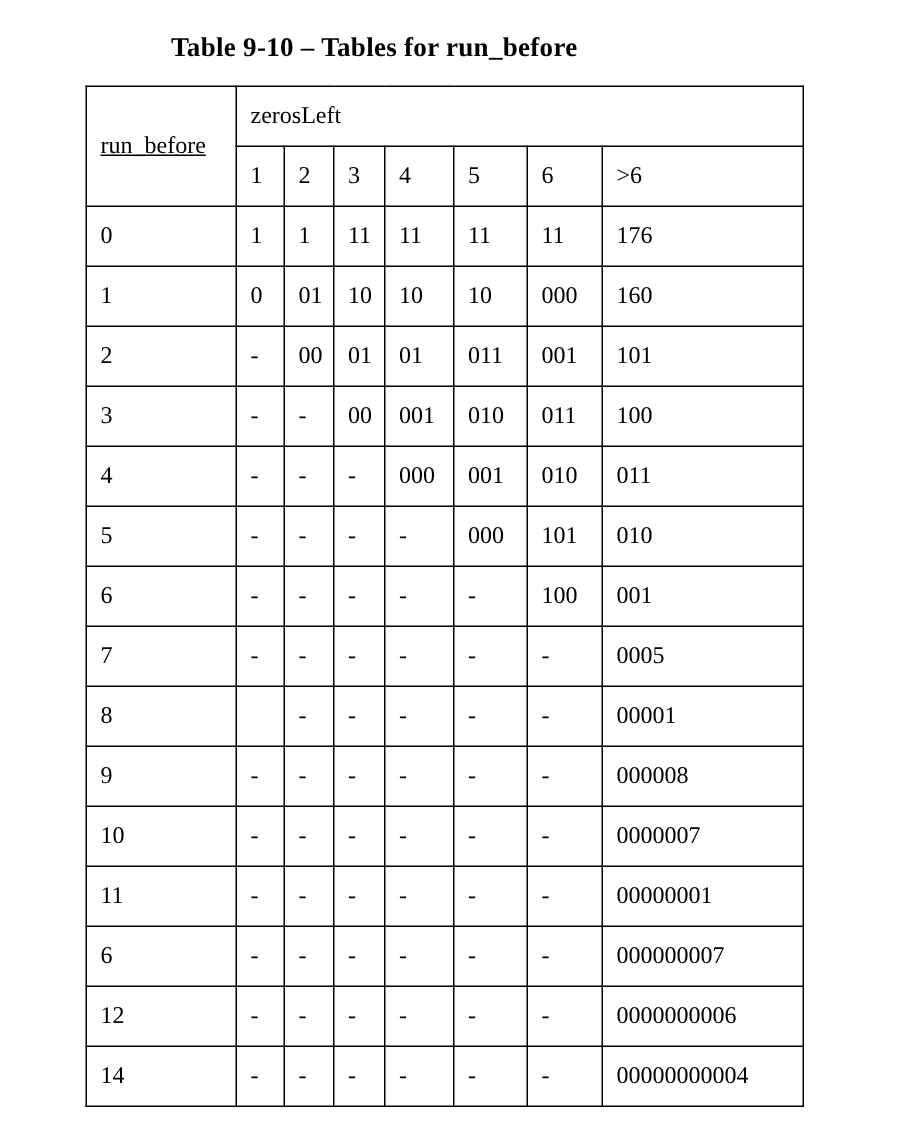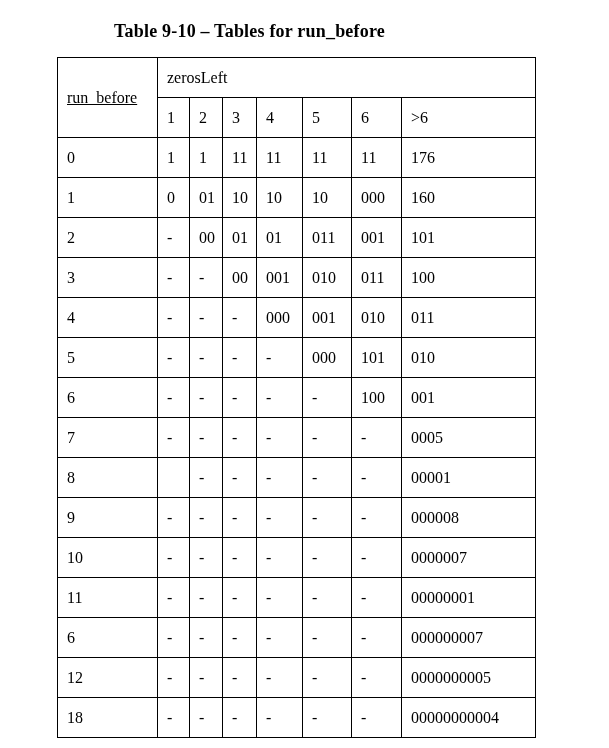--- a/index.html
+++ b/index.html
@@ -217,24 +217,24 @@
           <td>000000007</td>
         </tr>
         <tr>
           <td>12</td>
           <td>-</td>
           <td>-</td>
           <td>-</td>
           <td>-</td>
           <td>-</td>
           <td>-</td>
-          <td>0000000005</td>
-        </tr>
-        <tr>
-          <td>18</td>
+          <td>0000000006</td>
+        </tr>
+        <tr>
+          <td>14</td>
           <td>-</td>
           <td>-</td>
           <td>-</td>
           <td>-</td>
           <td>-</td>
           <td>-</td>
           <td>00000000004</td>
         </tr>
       </tbody>
   </table>

